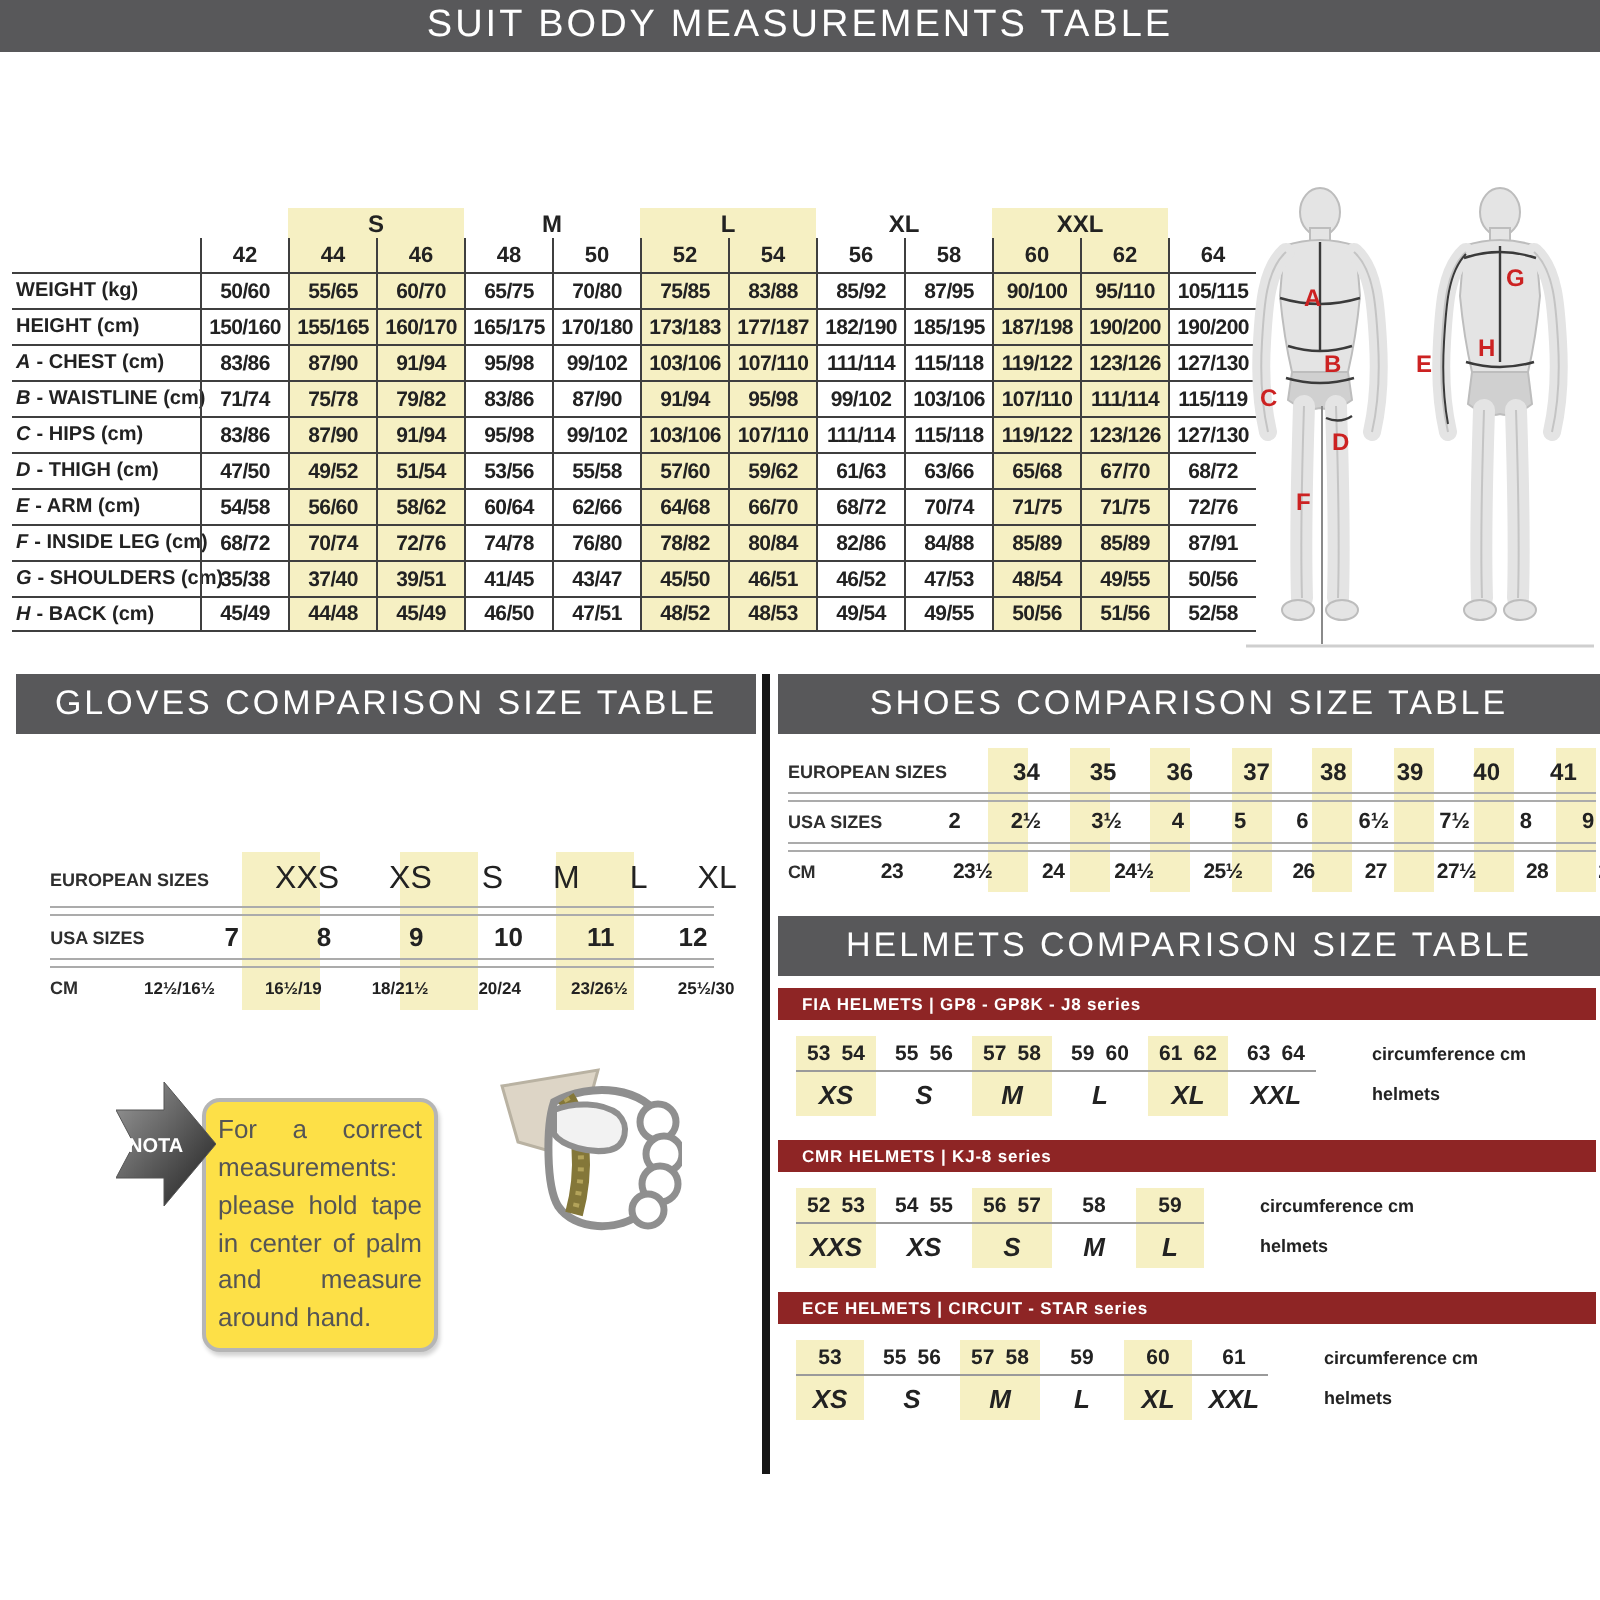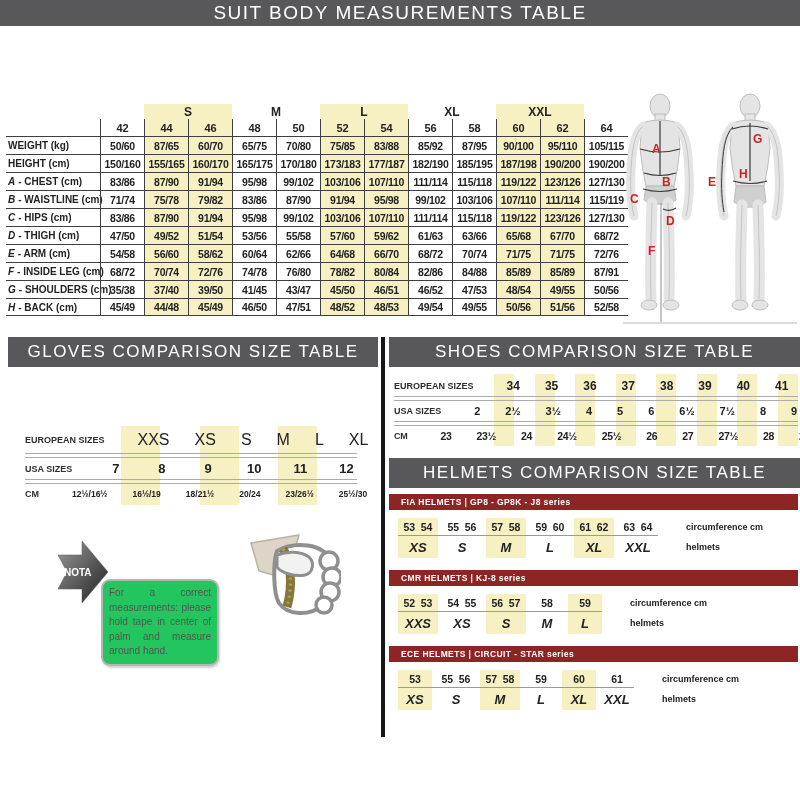--- a/index.html
+++ b/index.html
@@ -53,23 +53,23 @@
   .h-group{display:flex;flex-direction:column;}
   .h-group.w2{width:40px;} .h-group.w1{width:34px;}
   .h-nums{height:18px;display:flex;align-items:center;justify-content:space-evenly;font-size:10.5px;font-weight:bold;}
   .h-size{height:22px;display:flex;align-items:center;justify-content:center;font-size:13px;font-weight:bold;font-style:italic;}
   .h-labels{margin-left:28px;font-size:9px;font-weight:bold;color:#222;}
   .h-labels div{height:18px;display:flex;align-items:center;}
   .h-labels div:last-child{height:22px;}
 
   
   #nota-arrow{position:absolute;left:58px;top:541px;z-index:2;}
-  #nota-bubble{position:absolute;left:101px;top:549px;width:118px;background:#22c55e;border:2px solid #b5b5b5;
-               border-radius:9px;padding:5px 6px;font-size:10px;line-height:1.45;color:#555;text-align:justify;
-               box-shadow:1px 2px 2px rgba(0,0,0,0.18);z-index:1;box-sizing:border-box;margin-top:30px;}
+  #nota-bubble{position:absolute;left:101px;top:549px;width:118px;background:#fde047;border:2px solid #b5b5b5;
+               border-radius:9px;padding:5px 6px;font-size:13px;line-height:1.45;color:#555;text-align:justify;
+               box-shadow:1px 2px 2px rgba(0,0,0,0.18);z-index:1;box-sizing:border-box;}
   #hand-icon{position:absolute;left:237px;top:533px;}
   #figures-svg{position:absolute;left:620px;top:93px;}
 </style>
 </head>
 <body>
 
 <div class="canvas">
 
   <div class="bar bar-suit">
     <span>SUIT BODY MEASUREMENTS TABLE</span>
@@ -93,21 +93,21 @@
       <div class="cell sz hl">54</div>
       <div class="cell sz">56</div>
       <div class="cell sz">58</div>
       <div class="cell sz hl">60</div>
       <div class="cell sz hl">62</div>
       <div class="cell sz">64</div>
       <div class="cell lbl">
         <span>WEIGHT (kg)</span>
       </div>
       <div class="cell c">50/60</div>
-      <div class="cell c hl">87/65</div>
+      <div class="cell c hl">55/65</div>
       <div class="cell c hl">60/70</div>
       <div class="cell c">65/75</div>
       <div class="cell c">70/80</div>
       <div class="cell c hl">75/85</div>
       <div class="cell c hl">83/88</div>
       <div class="cell c">85/92</div>
       <div class="cell c">87/95</div>
       <div class="cell c hl">90/100</div>
       <div class="cell c hl">95/110</div>
       <div class="cell c">105/115</div>
@@ -221,21 +221,21 @@
       <div class="cell c">84/88</div>
       <div class="cell c hl">85/89</div>
       <div class="cell c hl">85/89</div>
       <div class="cell c">87/91</div>
       <div class="cell lbl">
         <span class="ltr">G</span>
         <span>- SHOULDERS (cm)</span>
       </div>
       <div class="cell c">35/38</div>
       <div class="cell c hl">37/40</div>
-      <div class="cell c hl">39/50</div>
+      <div class="cell c hl">39/51</div>
       <div class="cell c">41/45</div>
       <div class="cell c">43/47</div>
       <div class="cell c hl">45/50</div>
       <div class="cell c hl">46/51</div>
       <div class="cell c">46/52</div>
       <div class="cell c">47/53</div>
       <div class="cell c hl">48/54</div>
       <div class="cell c hl">49/55</div>
       <div class="cell c">50/56</div>
       <div class="cell lbl bottom">

